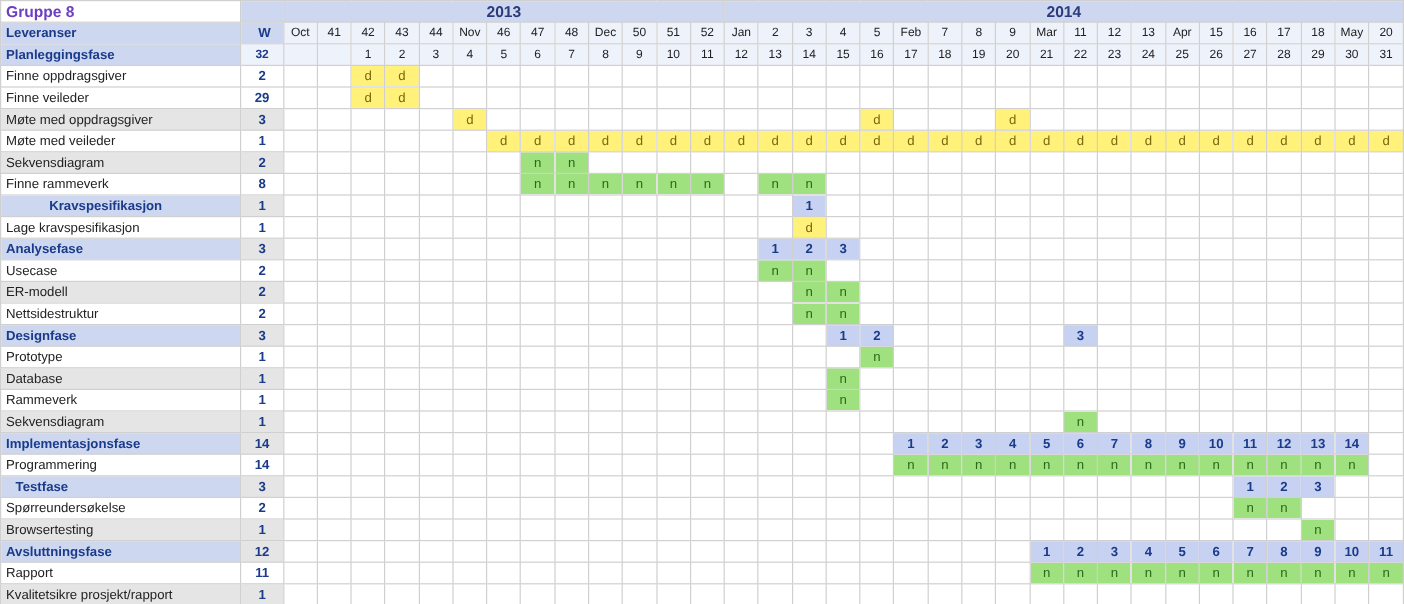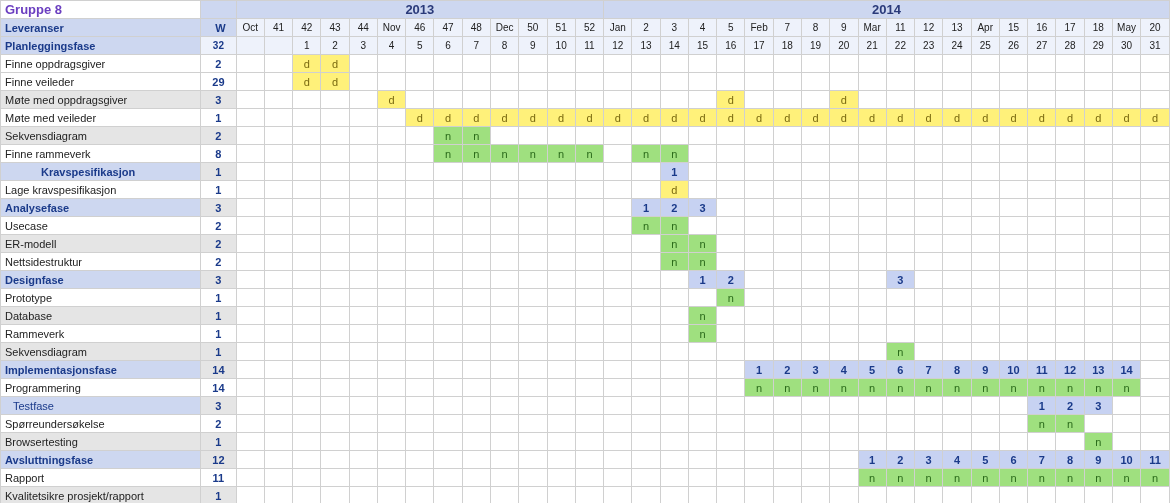--- a/index.html
+++ b/index.html
@@ -843,21 +843,21 @@
           <td class="bar-g">n</td>
           <td class="bar-g">n</td>
           <td class="bar-g">n</td>
           <td class="bar-g">n</td>
           <td class="bar-g">n</td>
           <td class="bar-g">n</td>
           <td class="bar-g">n</td>
           <td></td>
         </tr>
         <tr>
-          <td class="left-hdr" style="font-weight: normal; color: rgb(26, 58, 138); padding-left: 12px;">Testfase</td>
+          <td class="left-hdr" style="font-weight: bold; color: rgb(26, 58, 138); padding-left: 12px;">Testfase</td>
           <td class="w-val row-shade">3</td>
           <td></td>
           <td></td>
           <td></td>
           <td></td>
           <td></td>
           <td></td>
           <td></td>
           <td></td>
           <td></td>

